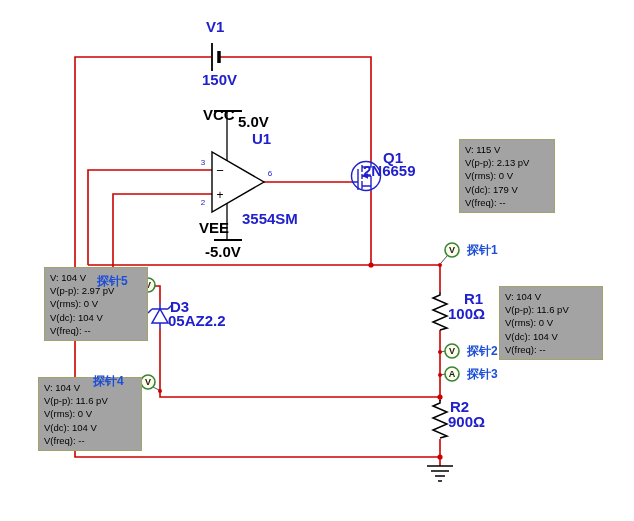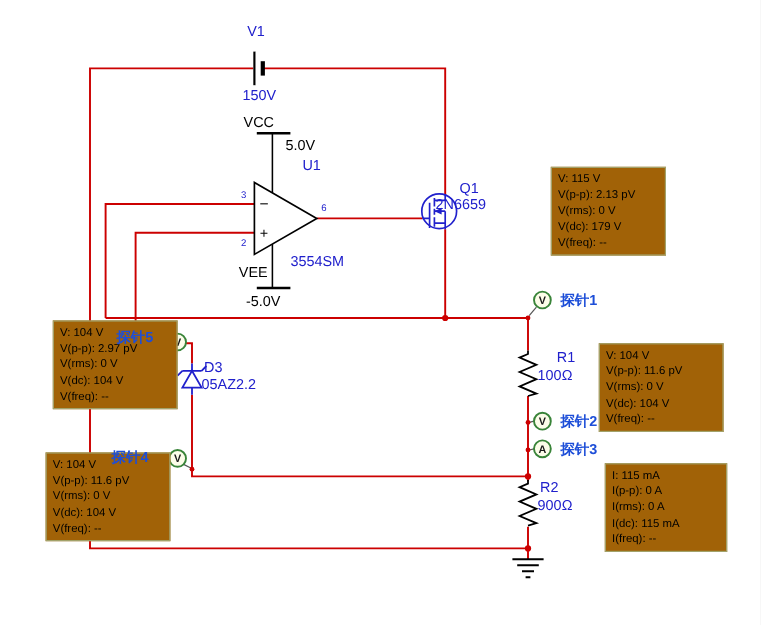--- a/index.html
+++ b/index.html
@@ -2,26 +2,26 @@
 <html><head>
 <meta charset="utf-8">
 <style>
   html,body{margin:0;padding:0;background:#e8e8e8;}
   .canvas{
     position:relative;width:634px;height:521px;background:#ffffff;
     font-family:"Liberation Sans", sans-serif;overflow:hidden;
   }
   .layer{position:absolute;left:0;top:0;z-index:1;}
   .lbl{
-    position:absolute;z-index:2;font-size:12px;font-weight:normal;
+    position:absolute;z-index:2;font-size:15px;font-weight:bold;
     color:#2020cc;white-space:nowrap;line-height:13px;
   }
   .lbl.k{color:#000000;}
   .tip{
-    position:absolute;z-index:3;background:#a16207;border:1px solid #a2a26a;
+    position:absolute;z-index:3;background:#a3a3a3;border:1px solid #a2a26a;
     padding:3px 5px;font-size:9.5px;line-height:13.2px;color:#000;white-space:nowrap;
   }
   .plabel{
     position:absolute;z-index:4;font-size:12px;font-weight:bold;color:#1d4ed8;
     white-space:nowrap;line-height:14px;
   }
   svg text{font-family:"Liberation Sans", sans-serif;}
 </style>
 </head>
 <body>
@@ -126,21 +126,21 @@
 
     <g>
       <circle cx="148" cy="285" r="7" fill="#fcfde9" stroke="#398439" stroke-width="1.6"></circle>
       <text x="148" y="288.4" font-size="9" font-weight="bold" fill="#1a1a1a" text-anchor="middle">V</text>
     </g>
   </svg>
 
   <div class="lbl" style="left:206px;top:20px">V1</div>
   <div class="lbl" style="left:202px;top:73px">150V</div>
 
-  <div class="lbl k" style="left:203px;top:96px">VCC</div>
+  <div class="lbl k" style="left:203px;top:108px">VCC</div>
   <div class="lbl k" style="left:238px;top:115px">5.0V</div>
 
   <div class="lbl" style="left:252px;top:132px">U1</div>
   <div class="lbl" style="left:242px;top:212px">3554SM</div>
 
   <div class="lbl k" style="left:199px;top:221px">VEE</div>
   <div class="lbl k" style="left:205px;top:245px">-5.0V</div>
 
   <div class="lbl" style="left:383px;top:151px">Q1</div>
   <div class="lbl" style="left:363px;top:164px">2N6659</div>
@@ -179,27 +179,20 @@
   </div>
 
   <div class="tip" style="left:38px;top:377px;width:92px">
     <div>V: 104 V</div>
     <div>V(p-p): 11.6 pV</div>
     <div>V(rms): 0 V</div>
     <div>V(dc): 104 V</div>
     <div>V(freq): --</div>
   </div>
 
-  <div class="tip" style="left:504px;top:386px;width:90px">
-    <div>I: 115 mA</div>
-    <div>I(p-p): 0 A</div>
-    <div>I(rms): 0 A</div>
-    <div>I(dc): 115 mA</div>
-    <div>I(freq): --</div>
-  </div>
 
   <div class="plabel" style="left:467px;top:243px">探针1</div>
   <div class="plabel" style="left:467px;top:344px">探针2</div>
   <div class="plabel" style="left:467px;top:367px">探针3</div>
   <div class="plabel" style="left:93px;top:374px">探针4</div>
   <div class="plabel" style="left:97px;top:274px">探针5</div>
 
 </div>
 
 </body></html>

